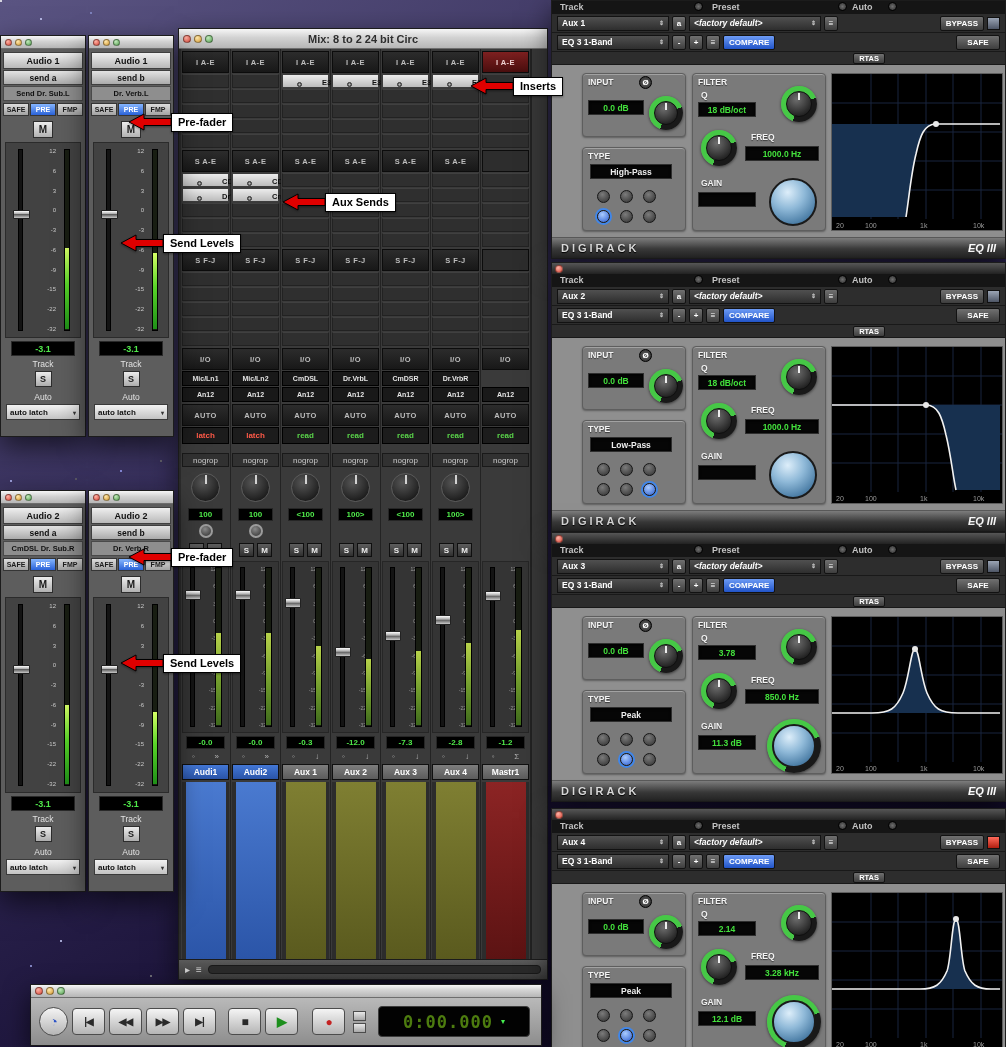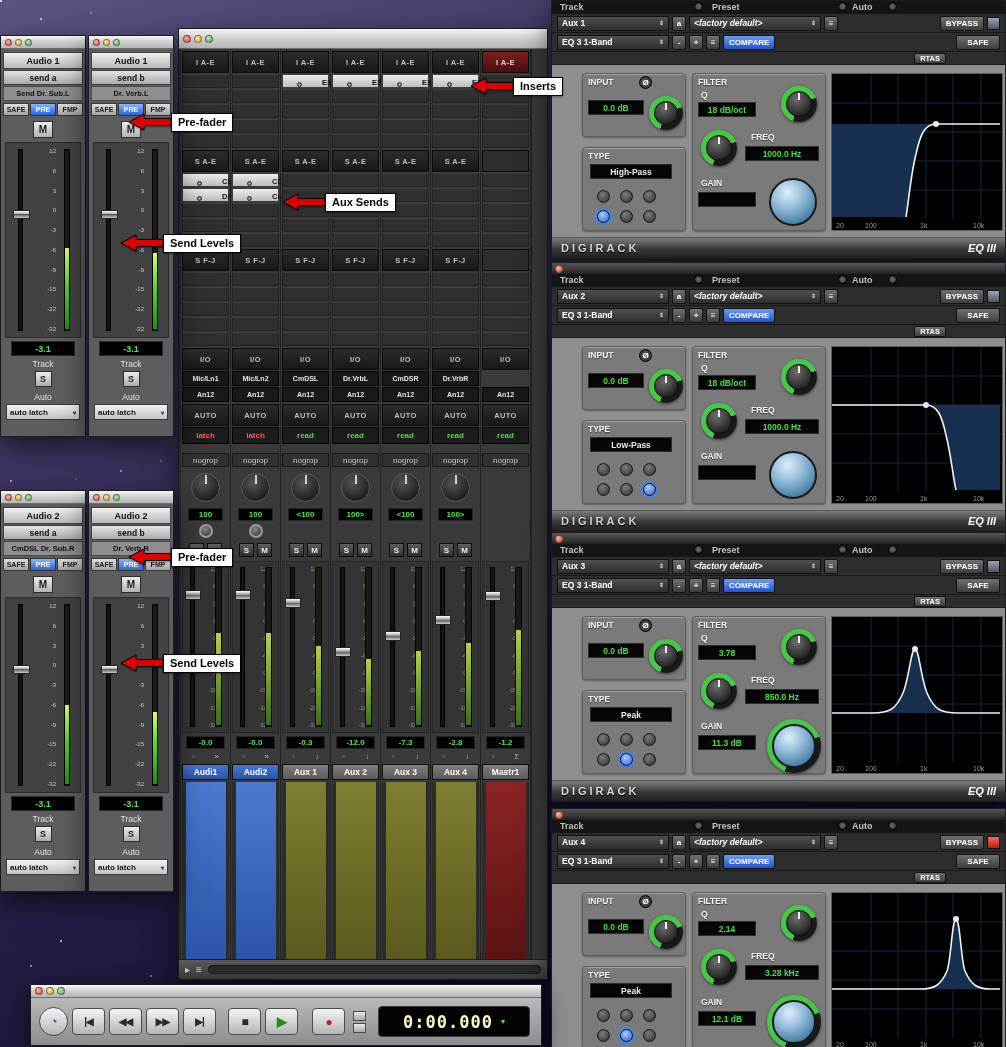--- a/index.html
+++ b/index.html
@@ -81,21 +81,21 @@
 .mix-bottom .groove{flex:1;height:9px;background:#2a2a2a;border:1px solid #1a1a1a;border-radius:4px;}
 
 
 .pw{width:455px;background:#8f8f8f;display:flex;flex-direction:column;}
 .pstrip{height:11px;background:linear-gradient(#565656,#222);display:flex;align-items:center;padding:0 3px;flex:0 0 auto;}
 .pstrip .tl-dot{width:8px;height:8px;}
 .ph-row1{height:13px;background:#151515;position:relative;flex:0 0 auto;}
 .ph-row1 span{position:absolute;top:1px;font-size:9px;font-weight:bold;color:#c2c2c2;}
 .ph-circ{position:absolute;top:2px;width:9px;height:9px;border-radius:50%;background:radial-gradient(#6e6e6e,#2c2c2c);border:1px solid #000;}
 .ph-row{height:19px;background:#2d2d2d;display:flex;align-items:center;gap:3px;padding:0 5px;border-bottom:1px solid #191919;flex:0 0 auto;}
-.ph-row.mini{height:13px;justify-content:flex-end;padding-right:59px;}
+.ph-row.mini{height:13px;justify-content:flex-end;padding-right:120px;}
 .pdrop{height:15px;background:linear-gradient(#505050,#2e2e2e);border:1px solid #121212;color:#fff;font-size:8.5px;font-weight:bold;display:flex;align-items:center;padding:0 4px;gap:4px;}
 .pdrop .ar{margin-left:auto;font-size:6px;color:#ccc;line-height:1;}
 .pbtn{height:15px;background:linear-gradient(#707070,#3e3e3e);border:1px solid #121212;border-radius:2px;color:#fff;font-size:8px;font-weight:bold;display:flex;align-items:center;justify-content:center;padding:0 5px;}
 .pbtn.blue{background:linear-gradient(#6d9bf5,#2154c8);}
 .pbtn.sq{width:14px;padding:0;}
 .ptarget{width:13px;height:13px;margin-left:auto;background:linear-gradient(#9aa4b4,#4e5archive66);background:linear-gradient(#9aa4b4,#4e5666);border:1px solid #101010;}
 .ptarget.active{background:linear-gradient(#ff6a5a,#b01e10);}
 .pbody{position:relative;height:172px;background:#8f8f8f;flex:0 0 auto;}
 .pn{position:absolute;background:#7a7a7a;border:1px solid #5e5e5e;border-radius:4px;box-shadow:inset 0 1px 0 rgba(255,255,255,.3),0 1px 2px rgba(0,0,0,.35);}
 .pn-label{position:absolute;font-size:8.5px;font-weight:bold;color:#f2f2f2;text-shadow:0 1px 1px #3a3a3a;}
@@ -120,38 +120,39 @@
 #transport .titlebar{height:13px;}
 .tr-body{flex:1;background:linear-gradient(#b9b9b9,#8d8d8d);display:flex;align-items:center;gap:4px;padding:0 8px;}
 .tr-btn{width:33px;height:27px;border-radius:4px;background:linear-gradient(#f4f4f4,#b5b5b5);border:1px solid #4c4c4c;color:#2a2a2a;font-size:10px;font-weight:bold;display:flex;align-items:center;justify-content:center;letter-spacing:-1px;}
 .tr-btn.online{width:29px;height:29px;border-radius:50%;color:#2a52c8;font-size:13px;}
 .tr-btn.play{color:#1d8f1d;font-size:13px;}
 .tr-btn.record{color:#c42222;font-size:12px;}
 .tr-btn.stop{font-size:12px;}
 .mini-col{display:flex;flex-direction:column;gap:2px;margin-left:4px;}
 .mini-btn{width:13px;height:10px;background:linear-gradient(#e9e9e9,#a8a8a8);border:1px solid #4c4c4c;}
 .counter{margin-left:8px;width:152px;height:31px;background:#020202;border:1px solid #3c3c3c;border-radius:4px;display:flex;align-items:center;justify-content:center;gap:8px;}
-.counter .val{color:#fef9c3;font-size:17px;font-weight:bold;font-family:"DejaVu Sans Mono",monospace;letter-spacing:1px;}
+.counter .val{color:#4d7c0f;font-size:17px;font-weight:bold;font-family:"DejaVu Sans Mono",monospace;letter-spacing:1px;}
 .counter .ar{color:#46ef50;font-size:8px;}
 
 
 .ann{position:absolute;display:flex;align-items:center;z-index:99;filter:drop-shadow(0 1px 1px rgba(0,0,0,.4));}
 .ann-label{background:#fff;border:1px solid #000;color:#000;font-size:11px;font-weight:bold;padding:1px 6px;line-height:15px;white-space:nowrap;}
 .ann svg{display:block;}
 </style>
 </head>
 <body>
 
 <div class="stars" style="position:absolute;inset:0;"></div>
 
 <div class="win" id="mix-window" style="left:178px;top:28px;">
   <div class="titlebar">
     <span class="tl-dot dot-c"></span>
     <span class="tl-dot dot-m"></span>
     <span class="tl-dot dot-z"></span>
+    <span class="tl-title">Mix: 8 to 2 24 bit Circ</span>
   </div>
   <div id="strips">
       <div class="strip">
         <div class="sec-header">I A-E</div>
         <div class="slots">
           <div class="slot"></div>
           <div class="slot"></div>
           <div class="slot"></div>
           <div class="slot"></div>
           <div class="slot"></div>

